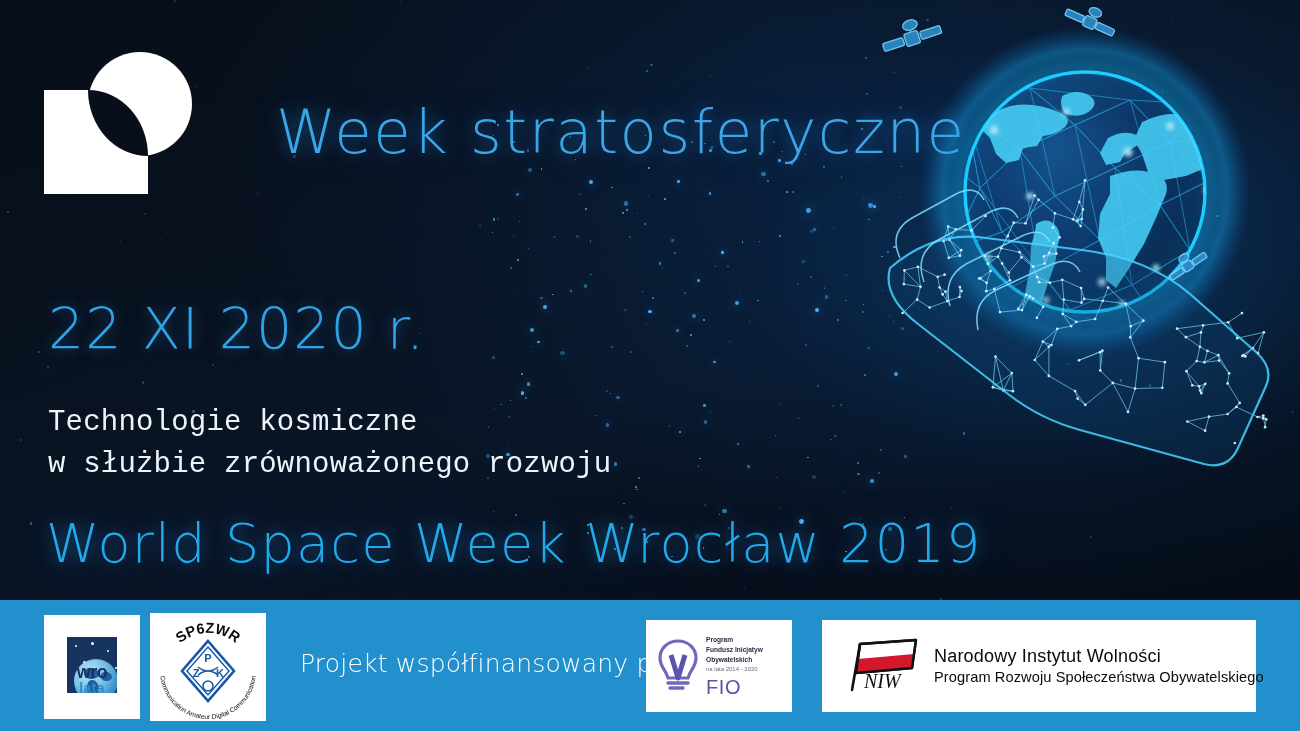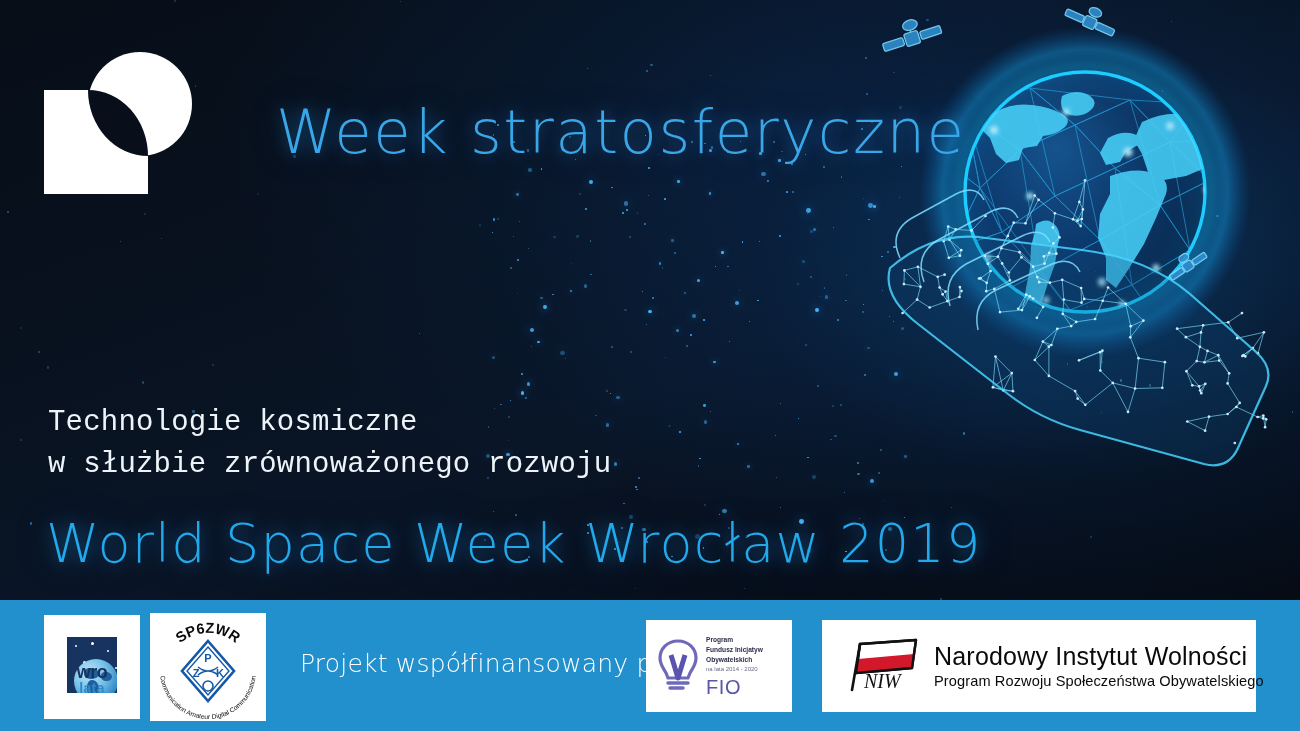--- a/index.html
+++ b/index.html
@@ -101,21 +101,21 @@
   .fio-txt{margin-left:6px;}
   .fio-l{color:#2b2b4a;font-size:6.6px;line-height:1.55;white-space:nowrap;font-weight:bold;}
   .fio-l.dim{color:#6a6a86;font-weight:normal;font-size:6px;}
   .fio-big{color:#5a55a8;font-size:20px;line-height:1;margin-top:3px;letter-spacing:0.6px;}
 
   
   #niw{left:822px;top:620px;width:434px;height:92px;}
   .niw-row{display:flex;align-items:center;height:100%;padding-left:24px;box-sizing:border-box;}
   .niw-flag{width:76px;height:56px;flex:0 0 76px;}
   .niw-t{margin-left:12px;color:#0a0a0a;}
-  .niw-t1{font-size:25px;letter-spacing:0.2px;line-height:1.12;white-space:nowrap;}
+  .niw-t1{font-size:18px;letter-spacing:0.2px;line-height:1.12;white-space:nowrap;}
   .niw-t2{font-size:14.6px;letter-spacing:0.1px;line-height:1.2;margin-top:3px;white-space:nowrap;}
 </style>
 </head>
 <body>
 
 <div id="poster">
 
   <div class="stars" id="stars">
       <i class="st" style="left:485.5px;top:454.0px;width:4.2px;height:4.2px;opacity:0.39;box-shadow:0 0 10.1px rgba(60,170,255,.85);"></i>
       <i class="st" style="left:893.6px;top:371.5px;width:4.9px;height:4.9px;opacity:0.83;box-shadow:0 0 11.7px rgba(60,170,255,.85);"></i>
@@ -686,20 +686,21 @@
       <div class="wsw-sq"></div>
       <div class="wsw-ci"></div>
       <div class="wsw-lens"></div>
     </div>
     <div class="wsw-text">
     </div>
   </div>
 
   <div class="title-main futur">Week stratosferyczne</div>
 
+  <div class="date futur">22 XI 2020 r.</div>
 
   <div class="sub futur">
     <span>Technologie kosmiczne</span>
     <span>w służbie zrównoważonego rozwoju</span>
   </div>
 
   <div class="brandline futur">World Space Week Wrocław 2019</div>
 
   <div class="footer">
     <div class="foot-text futur">Projekt współfinansowany przez</div>

